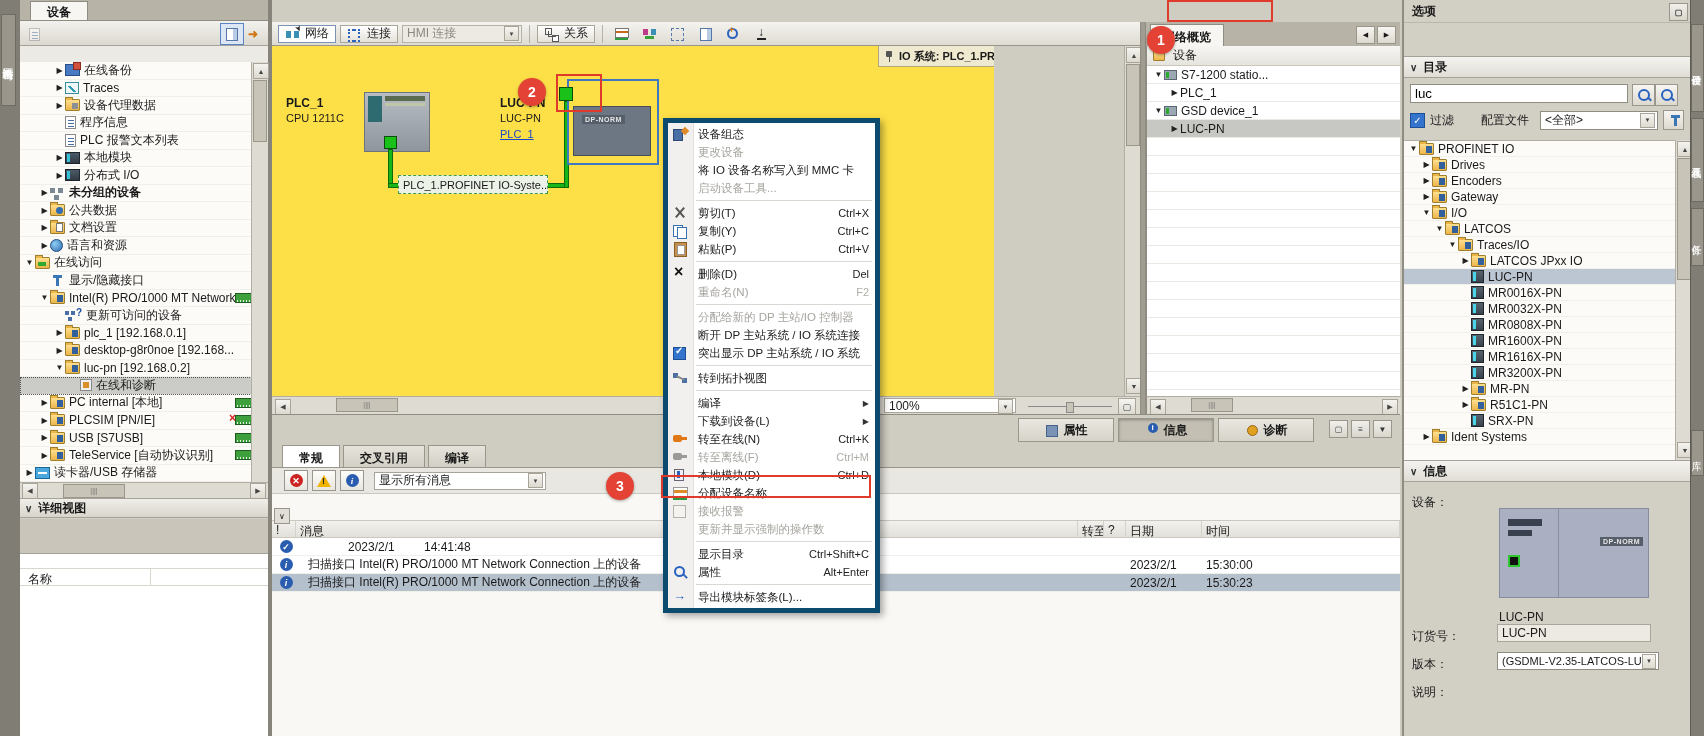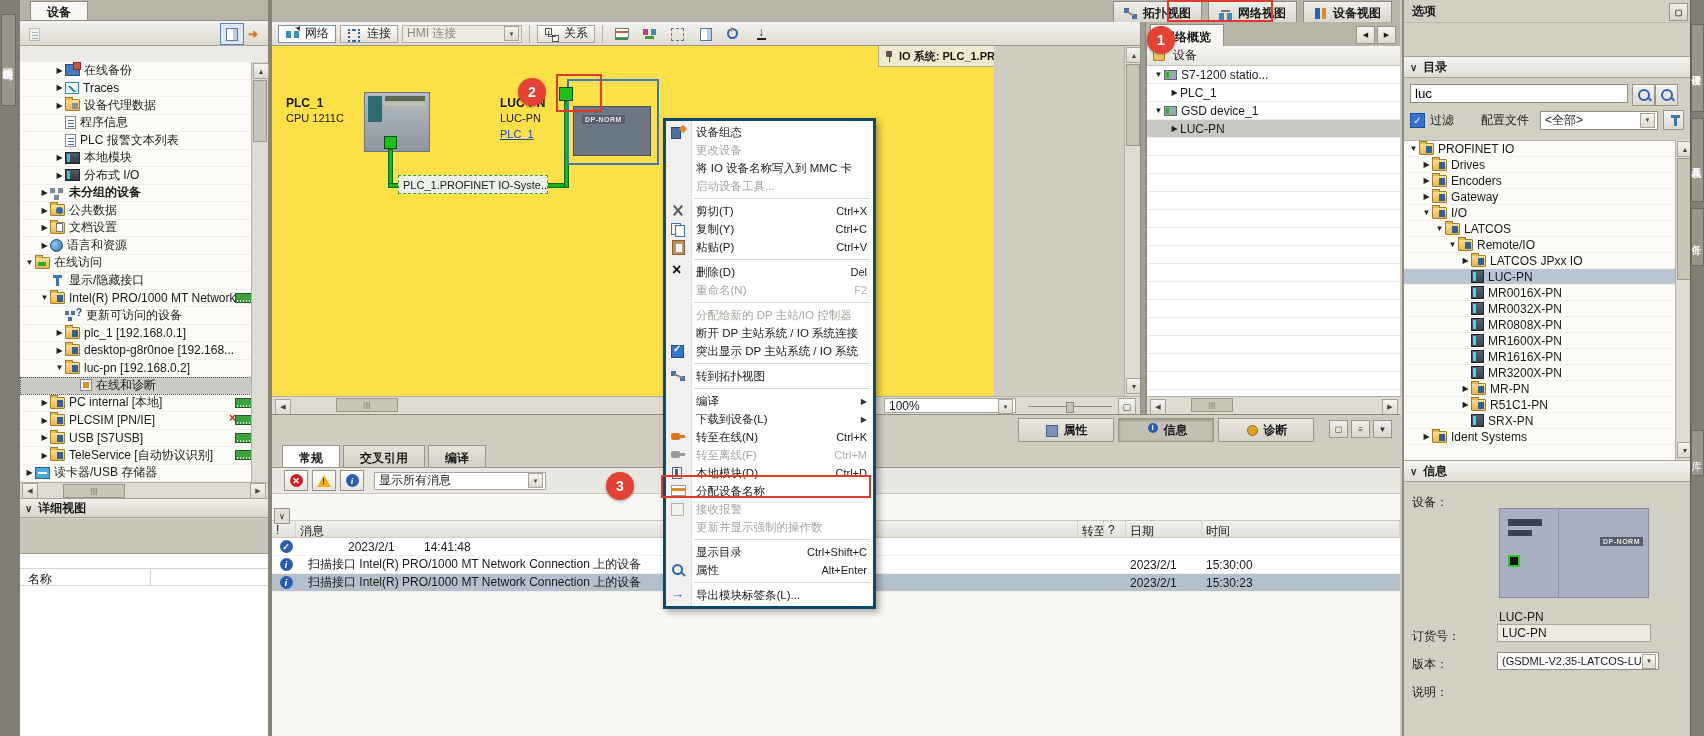--- a/index.html
+++ b/index.html
@@ -133,21 +133,21 @@
   .lbl{position:absolute;left:8px}
   .devimg{position:absolute;left:95px;top:26px;width:148px;height:88px;background:#aab0c2;border:1px solid #878da0}
   .devimg .b1{position:absolute;left:8px;top:10px;width:34px;height:7px;background:#39404e}
   .devimg .b2{position:absolute;left:8px;top:21px;width:24px;height:6px;background:#39404e}
   .devimg .grn{position:absolute;left:8px;top:46px;width:8px;height:8px;background:#111;border:2px solid #2ec82e}
   .devimg .dvl{position:absolute;left:58px;top:0;bottom:0;border-left:1px solid #8a90a2}
   .devimg .dpn{position:absolute;right:5px;top:28px}
   .ordval{position:absolute;left:93px;top:142px;width:154px;height:18px;background:#eceae3;border:1px solid #a9a69b;display:flex;align-items:center;padding-left:4px;box-sizing:border-box}
   .versel{position:absolute;left:93px;top:170px;width:162px;height:18px;background:#fff;border:1px solid #8f8c82;display:flex;align-items:center;padding:0 2px 0 4px;box-sizing:border-box;font-size:11px;white-space:nowrap;overflow:hidden}
   
-  #context-menu{position:absolute;left:663px;top:118px;width:207px;background:#fff;border:3px solid #0c4a6e;box-shadow:3px 3px 7px rgba(0,0,0,.35);z-index:50;font-size:11.5px;padding:2px 0}
+  #context-menu{position:absolute;left:663px;top:118px;width:207px;background:#fff;border:5px solid #0c4a6e;box-shadow:3px 3px 7px rgba(0,0,0,.35);z-index:50;font-size:11.5px;padding:2px 0}
   .cm-iconcol{position:absolute;left:0;top:0;bottom:0;width:25px;background:#f1f0ee;border-right:1px solid #e0dfdb}
   .cm-item{height:18px;display:flex;align-items:center;position:relative;padding-left:30px;padding-right:6px}
   .cm-item.dis{color:#a6a49e}
   .cm-label{white-space:nowrap;overflow:hidden;flex:0 1 auto;min-width:0}
   .cm-short{margin-left:auto;padding-left:14px;font-size:11px;color:#222;flex:none}
   .dis .cm-short{color:#b0aea8}
   .cm-sub{margin-left:auto;font-size:8px;color:#333}
   .cm-sep{height:7px;position:relative}
   .cm-sep::after{content:"";position:absolute;left:28px;right:3px;top:3px;border-top:1px solid #d9d8d3}
   .cm-item .mi{position:absolute;left:4px;top:2px}
@@ -421,36 +421,20 @@
       <span class="chev">∨</span>
       <span>详细视图</span>
     </div>
     <div class="details-gap"></div>
     <div class="details-body">
       <div class="name-row">名称</div>
     </div>
   </div>
 
   <div id="editor">
-    <div class="tabrow">
-      <div id="view-tabs">
-          <div class="vt">
-            <span class="vti topo"></span>
-            <span>拓扑视图</span>
-          </div>
-          <div class="vt">
-            <span class="vti net"></span>
-            <span>网络视图</span>
-          </div>
-          <div class="vt">
-            <span class="vti dev"></span>
-            <span>设备视图</span>
-          </div>
-        </div>
-    </div>
     <div class="toolbar">
       <span class="tbbtn pressed">
           <span class="tbi netsel"></span>
           <span>网络</span>
         </span>
       <span class="tbbtn">
           <span class="tbi conn"></span>
           <span>连接</span>
         </span>
       <span class="hmi-select">
@@ -726,21 +710,21 @@
           <span class="tlabel">I/O</span>
         </div>
         <div class="crow" style="padding-left: 30px;">
           <span class="texp">▼</span>
           <span class="ic catf"></span>
           <span class="tlabel">LATCOS</span>
         </div>
         <div class="crow" style="padding-left: 43px;">
           <span class="texp">▼</span>
           <span class="ic catf"></span>
-          <span class="tlabel">Remote/IO</span>
+          <span class="tlabel">Traces/IO</span>
         </div>
         <div class="crow" style="padding-left: 56px;">
           <span class="texp">▶</span>
           <span class="ic catf"></span>
           <span class="tlabel">LATCOS JPxx IO</span>
         </div>
         <div class="crow sel" style="padding-left: 56px;">
           <span class="texp"></span>
           <span class="ic dev"></span>
           <span class="tlabel">LUC-PN</span>

